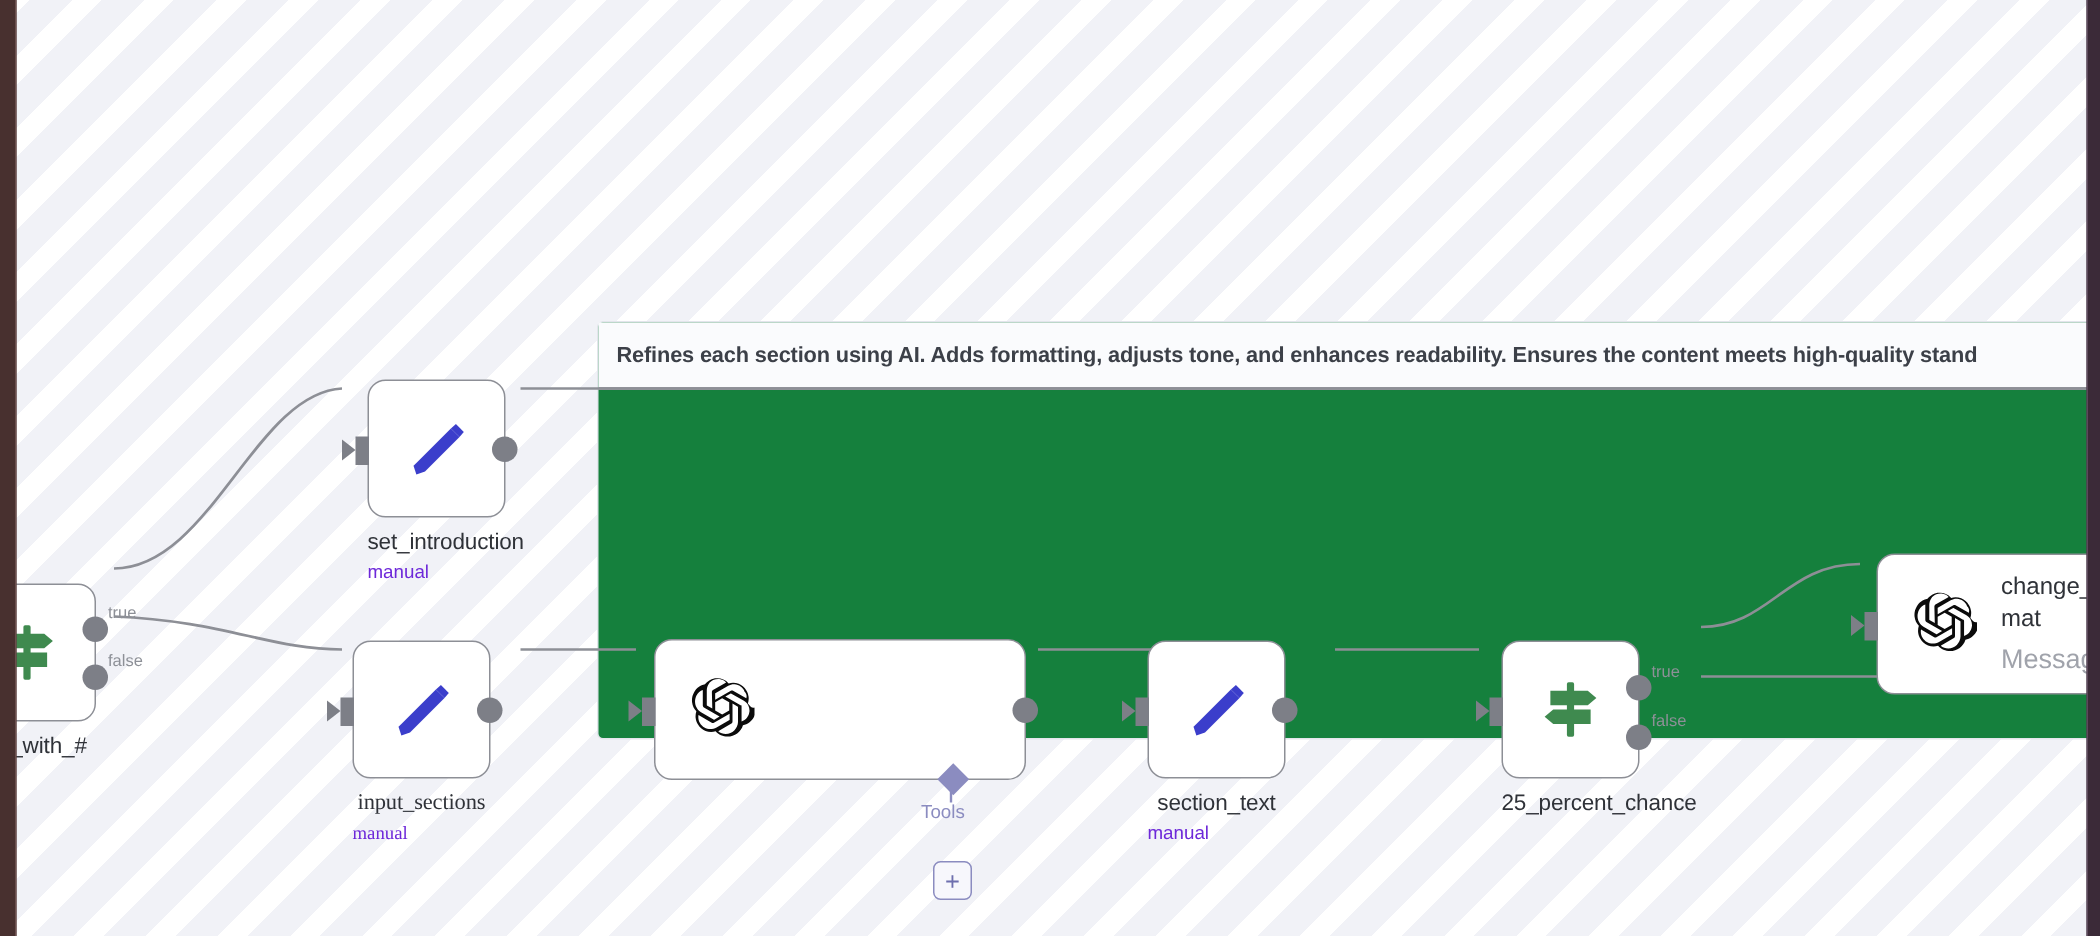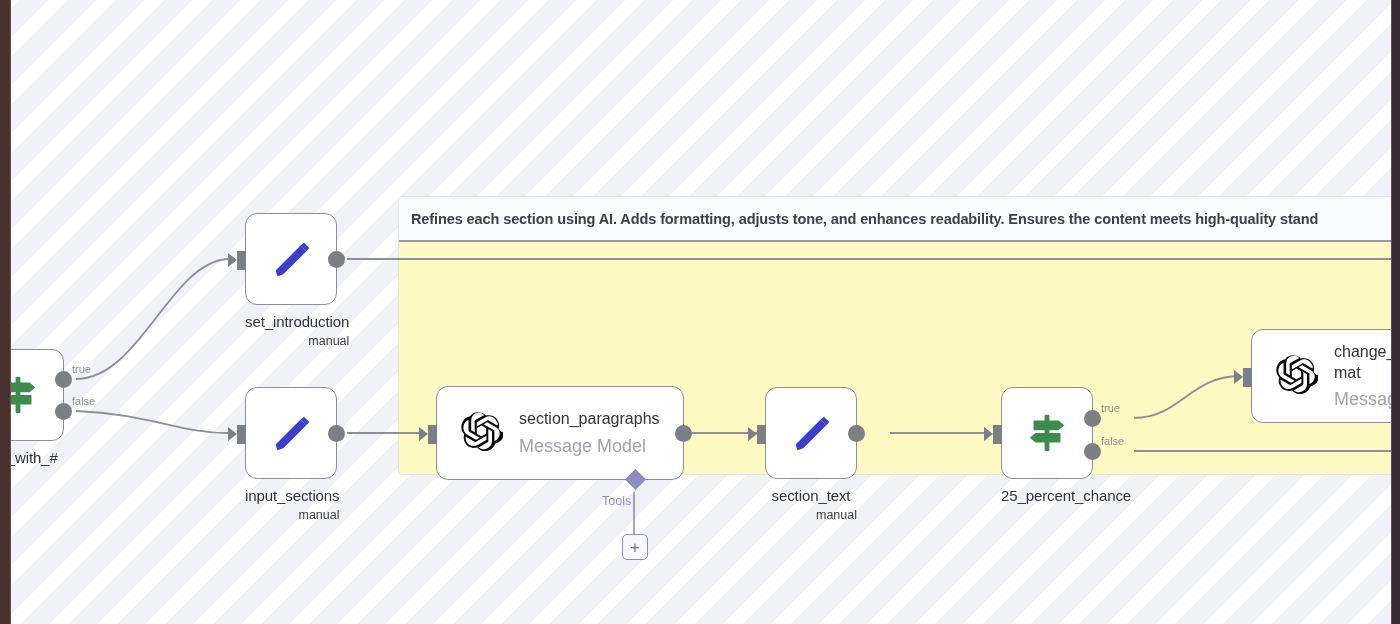--- a/index.html
+++ b/index.html
@@ -52,23 +52,23 @@
   .edge-strip-right::before {
     content: "";
     position: absolute; left: 0; top: 0;
     width: 1px; height: 100%;
     background: #5d4a5c;
   }
 
   
   .group-box {
     position: absolute;
-    left: 398px; top: 196px;
+    left: 398px; top: 214px;
     width: 1002px; height: 279px;
-    background: #fef9c3;
+    background: #15803d;
     border: 1px solid #e3e5ec;
     border-radius: 4px;
     box-sizing: border-box;
     z-index: 5;
   }
   .group-header {
     position: absolute;
     left: 0; top: 0;
     width: 100%;
     height: 45px;
@@ -94,20 +94,21 @@
     left: 0; top: 0;
     width: 1400px; height: 624px;
     z-index: 8;
     pointer-events: none;
   }
 
   
   .node {
     position: absolute;
     z-index: 20;
+    margin-top: 40px;
   }
   .node-box {
     background: #ffffff;
     border: 1.6px solid #8d8f96;
     border-radius: 12px;
     box-sizing: border-box;
     display: flex;
     align-items: center;
     position: relative;
   }
@@ -122,24 +123,24 @@
   }
   .node-label {
     text-align: center;
     margin-top: 8px;
     font-size: 15px;
     color: #2f3238;
     letter-spacing: -0.1px;
     white-space: nowrap;
   }
   .node-sub {
-    text-align: right;
+    text-align: left;
     margin-top: 4px;
     font-size: 12.5px;
-    color: #404040;
+    color: #6d28d9;
   }
 
   .node-text-col {
     display: flex;
     flex-direction: column;
     justify-content: center;
   }
   .node-title-inline {
     font-size: 16px;
     color: #2f3238;
@@ -285,21 +286,21 @@
           <path d="M8,36 L10,42 L16,40 L40,16 L34,10 L10,34 Z" fill="#3b3ecb"></path>
           <path d="M34,10 L40,16 L43,12.5 L37.5,7 Z" fill="#3b3ecb"></path>
         </svg>
       </span>
       <div class="port-out" style="top:37px;"></div>
     </div>
     <div class="node-label">set_introduction</div>
     <div class="node-sub">manual</div>
   </div>
 
-  <div class="node" style="left:245px; top:387px;">
+  <div class="node" style="left:235px; top:387px;font-family:Liberation Serif, serif;">
     <div class="node-box square">
       <div class="port-in" style="top:37px;"></div>
       <span>
         <svg class="icon-svg" width="46" height="46" viewBox="0 0 48 48">
           <path d="M8,36 L10,42 L16,40 L40,16 L34,10 L10,34 Z" fill="#3b3ecb"></path>
           <path d="M34,10 L40,16 L43,12.5 L37.5,7 Z" fill="#3b3ecb"></path>
         </svg>
       </span>
       <div class="port-out" style="top:37px;"></div>
     </div>
@@ -324,28 +325,24 @@
             c1-1.7,2.6-3,4.5-3.7c0,0.1,0,0.3,0,0.4v10.8c0,0.3,0.1,0.5,0.2,0.8c0.1,0.2,0.3,0.4,0.6,0.6l11.4,6.6l-3.9,2.3
             c0,0-0.1,0-0.1,0c0,0-0.1,0-0.1,0l-9.4-5.4C5,23.5,3.5,18.3,5.9,13.6z M38.2,21.1l-11.4-6.6l3.9-2.2c0,0,0.1,0,0.1,0
             c0,0,0.1,0,0.1,0l9.4,5.4c1.4,0.8,2.5,2,3.2,3.4c0.7,1.4,1,3,0.8,4.6c-0.2,1.6-0.8,3.1-1.8,4.3c-1,1.2-2.4,2.2-3.9,2.7V21.8
             c0-0.3-0.1-0.5-0.2-0.8C38.6,20.8,38.4,20.6,38.2,21.1z M42,15.9c-0.1,0-0.2-0.1-0.3-0.2l-9.3-5.4c-0.2-0.1-0.5-0.2-0.8-0.2
             c-0.3,0-0.5,0.1-0.8,0.2l-11.4,6.6v-4.5c0,0,0-0.1,0-0.1c0,0,0,0,0.1-0.1l9.4-5.4c1.4-0.8,3-1.2,4.6-1.1c1.6,0.1,3.1,0.6,4.4,1.6
             c1.3,0.9,2.3,2.2,2.9,3.7C42.4,12.6,42.5,14.3,42,15.9z M17.3,23.3l-3.9-2.3c0,0,0,0-0.1-0.1c0,0,0,0,0-0.1V10
             c0-1.6,0.5-3.2,1.4-4.6c0.9-1.4,2.2-2.4,3.7-3c1.5-0.6,3.2-0.8,4.8-0.4c1.6,0.3,3,1.1,4.2,2.3c-0.1,0-0.2,0.1-0.3,0.2l-9.3,5.4
             c-0.2,0.1-0.4,0.3-0.6,0.6c-0.1,0.2-0.2,0.5-0.2,0.8L17.3,23.3z M19.4,18.8l5.1-2.9l5.1,2.9v5.9l-5.1,2.9l-5.1-2.9V18.8z"></path>
         </svg>
       </span>
-      <div class="node-text-col">
-        <span class="node-title-inline">section_paragraphs</span>
-        <span class="node-sub-inline">Message Model</span>
-      </div>
       <div class="port-out" style="top:38px;"></div>
       <div class="tools-diamond" style="left:191px; bottom:-8px;"></div>
     </div>
-    <span class="tools-label" style="left:166px; top:108px;">Tools</span>
+    <span class="tools-label" style="left:178px; top:108px;">Tools</span>
     <div class="tools-plus" style="left:186px; top:148px;">+</div>
   </div>
 
   <div class="node" style="left:765px; top:387px;">
     <div class="node-box square">
       <div class="port-in" style="top:37px;"></div>
       <span>
         <svg class="icon-svg" width="46" height="46" viewBox="0 0 48 48">
           <path d="M8,36 L10,42 L16,40 L40,16 L34,10 L10,34 Z" fill="#3b3ecb"></path>
           <path d="M34,10 L40,16 L43,12.5 L37.5,7 Z" fill="#3b3ecb"></path>

